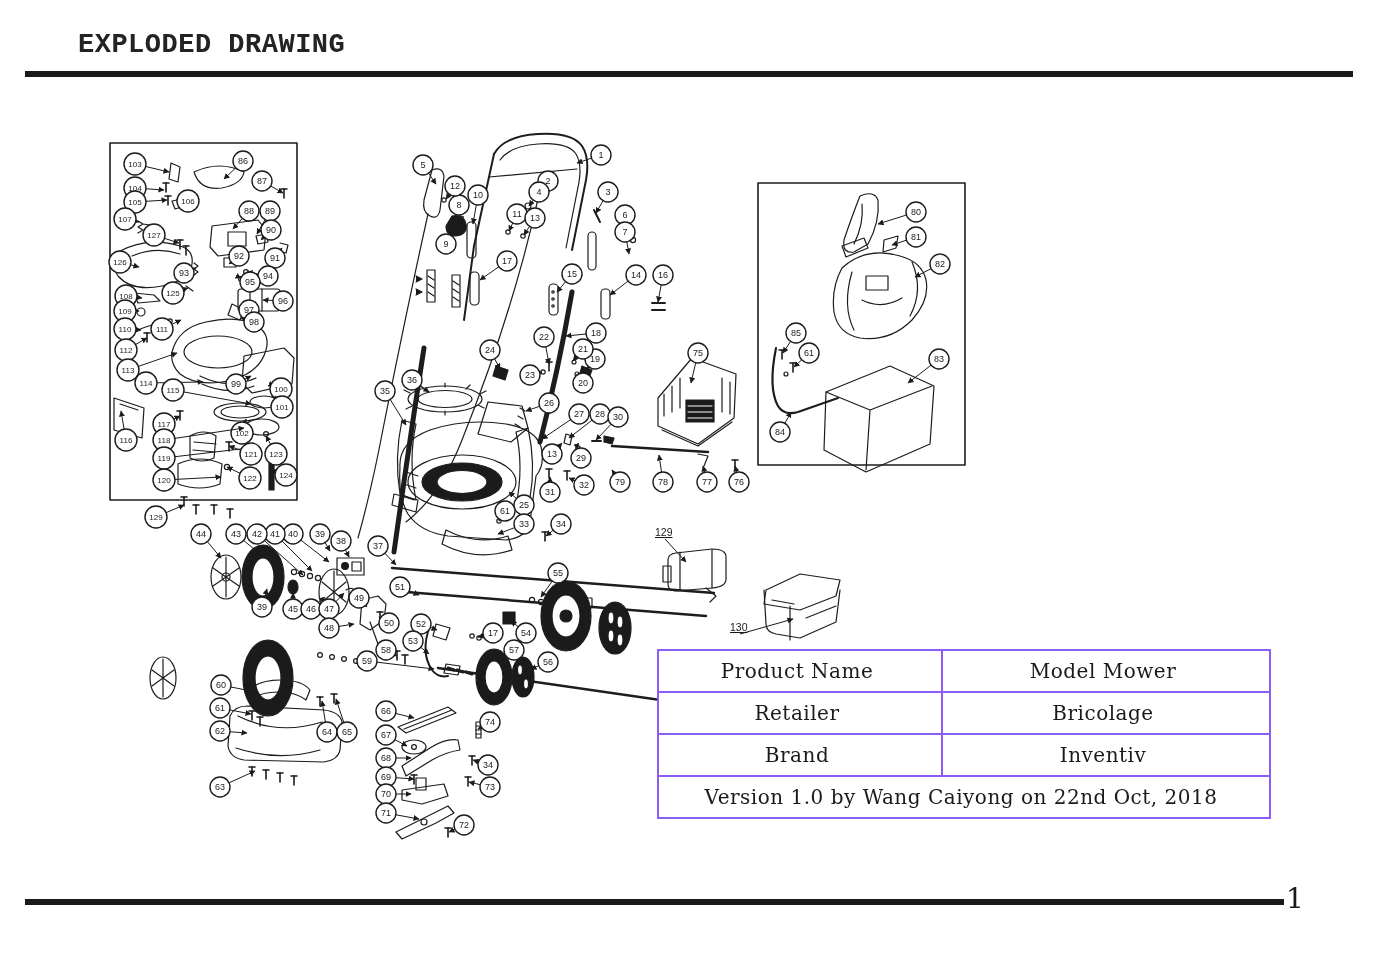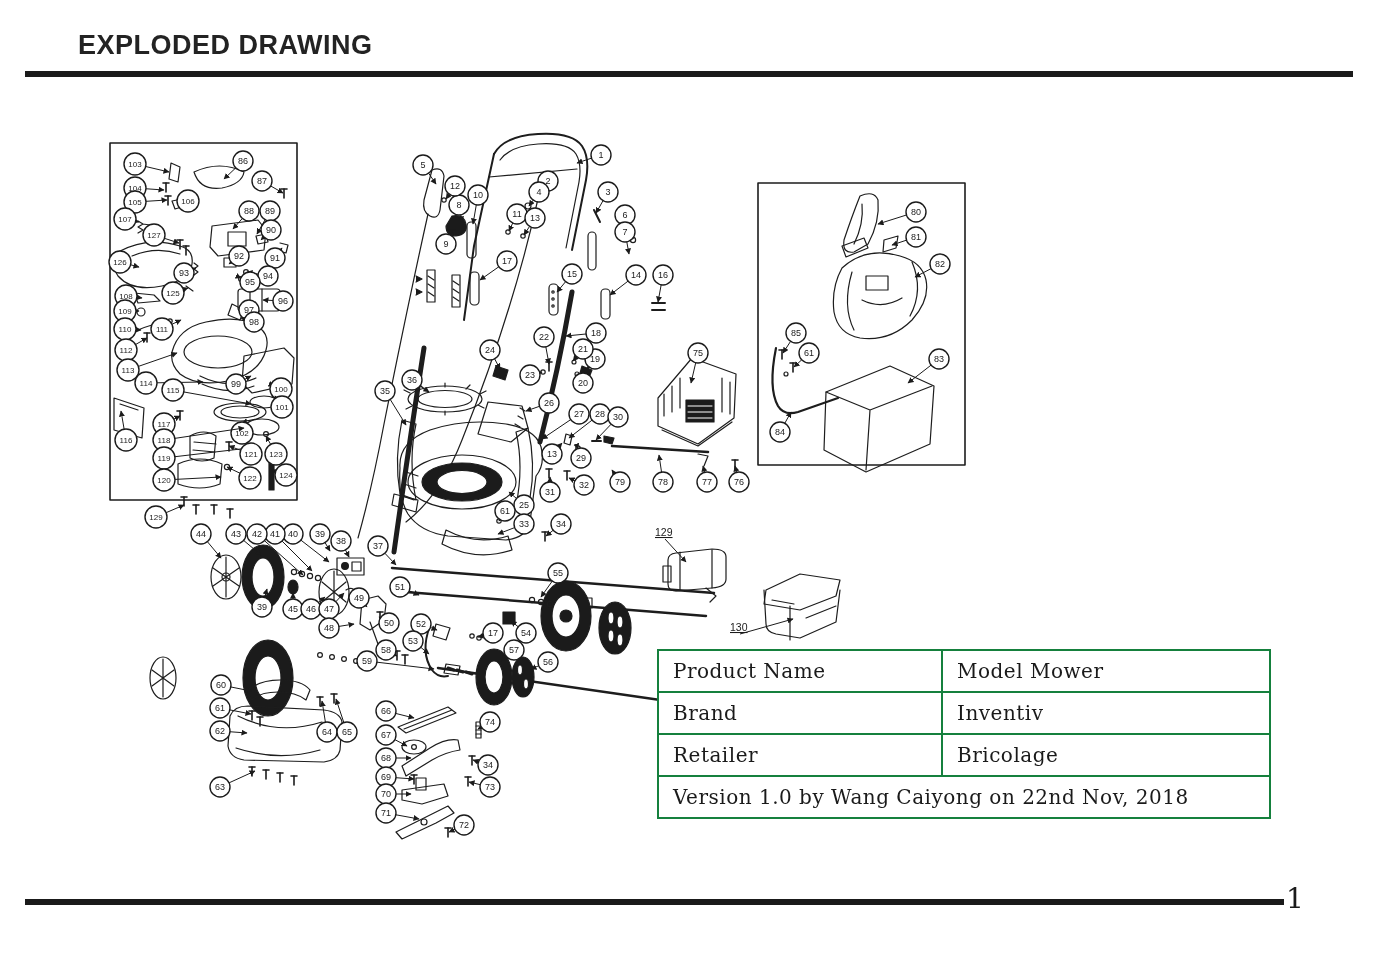--- a/index.html
+++ b/index.html
@@ -1,37 +1,37 @@
 <!DOCTYPE html>
 <html><head>
 <meta charset="utf-8">
 <style>
   html,body{margin:0;padding:0;background:#ffffff;}
   body{width:1378px;height:954px;position:relative;font-family:"Liberation Sans",sans-serif;overflow:hidden;}
   .page-title{
     position:absolute;left:78px;top:30px;
     font-size:27px;font-weight:600;letter-spacing:0.5px;color:#232323;
-    font-family:Liberation Sans, sans-serif;
+    font-family:Liberation Mono, monospace;
   }
   .rule-top{position:absolute;left:25px;top:71px;width:1328px;height:6px;background:#1a1a1a;}
   .rule-bottom{position:absolute;left:25px;top:899px;width:1259px;height:6px;background:#1a1a1a;}
   .page-number{
     position:absolute;left:1286px;top:882px;
     font-family:"DejaVu Serif",serif;font-size:28px;color:#1a1a1a;
   }
   #diagram-svg{position:absolute;left:0;top:0;}
   .spec-table{
     position:absolute;left:657px;top:649px;width:614px;
     border-collapse:collapse;background:#ffffff;
     font-family:"DejaVu Serif",serif;font-size:20px;color:#1a1a1a;
     table-layout:fixed;
   }
   .spec-table td{
-    border:2px solid #15803d;height:40px;padding:0 20px 0 14px;
-    white-space:nowrap;overflow:hidden;letter-spacing:0.5px;
+    border:2px solid #8b5cf6;height:40px;padding:0 20px 0 14px;
+    white-space:nowrap;overflow:hidden;letter-spacing:0.5px;text-align:center;
   }
   #balloon-layer circle{fill:#ffffff;stroke:#1b1b1b;stroke-width:1.4;}
   #balloon-layer line{stroke:#1b1b1b;stroke-width:1;}
   #balloon-layer text{fill:#1b1b1b;text-anchor:middle;font-family:"Liberation Sans",sans-serif;}
   #label-layer text{fill:#1b1b1b;font-family:"Liberation Sans",sans-serif;font-size:10.5px;text-decoration:underline;}
   #label-layer line{stroke:#1b1b1b;stroke-width:1;}
 </style>
 </head>
 <body>
 
@@ -989,27 +989,27 @@
   <colgroup>
       <col style="width:284px">
       <col>
     </colgroup>
   <tbody>
     <tr>
       <td>Product Name</td>
       <td>Model Mower</td>
     </tr>
     <tr>
+      <td>Retailer</td>
+      <td>Bricolage</td>
+    </tr>
+    <tr>
       <td>Brand</td>
       <td>Inventiv</td>
     </tr>
     <tr>
-      <td>Retailer</td>
-      <td>Bricolage</td>
-    </tr>
-    <tr>
-      <td colspan="2">Version 1.0 by Wang Caiyong on 22nd Nov, 2018</td>
+      <td colspan="2">Version 1.0 by Wang Caiyong on 22nd Oct, 2018</td>
     </tr>
   </tbody>
 </table>
 
 <div class="rule-bottom"></div>
 <div class="page-number">1</div>
 
 </body></html>

